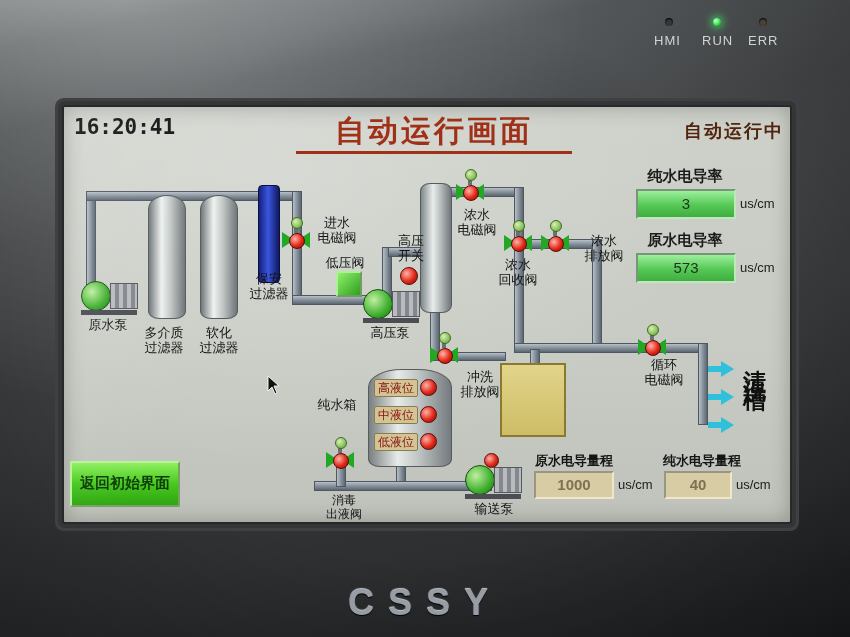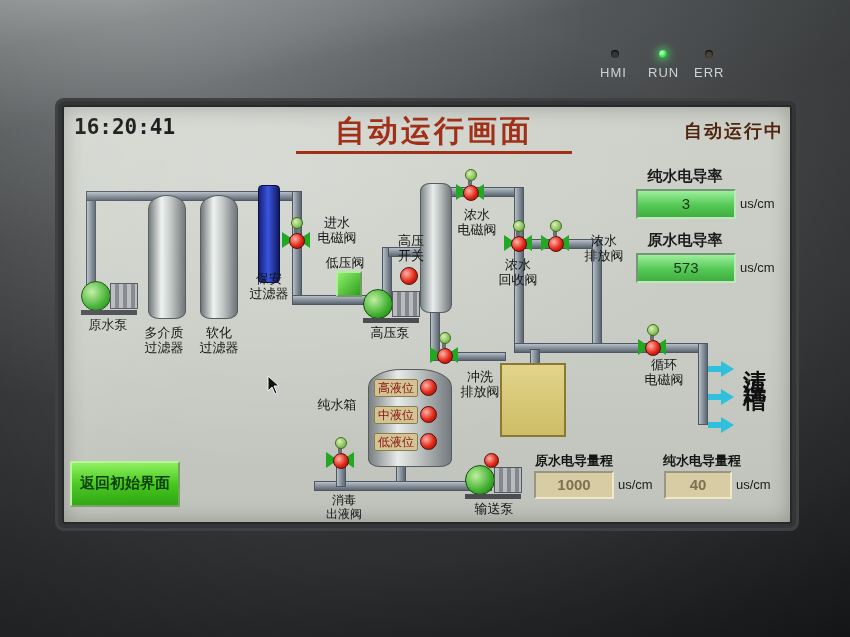--- a/index.html
+++ b/index.html
@@ -4,21 +4,21 @@
 <style>
   html,body{margin:0;padding:0;background:#17181a;}
   .photo{position:relative;width:850px;height:637px;overflow:hidden;
     font-family:"Liberation Sans",sans-serif;
     background:
       radial-gradient(ellipse at 15% 0%, rgba(255,255,255,0.20), transparent 45%),
       radial-gradient(ellipse at 50% 45%, transparent 55%, rgba(0,0,0,0.30) 100%),
       linear-gradient(168deg,#a8acae 0%,#7e8284 6%,#585c5e 16%,#47494b 30%,#3a3c3e 55%,#2c2e30 80%,#1c1e20 100%);
   }
   
-  .led-row{position:absolute;top:33px;left:594px;width:160px;height:16px;margin-top:32px;}
+  .led-row{position:absolute;top:33px;left:648px;width:160px;height:16px;}
   .led-lbl{position:absolute;top:0;color:#cfd3d6;font-size:13px;letter-spacing:1px;}
   .dot{position:absolute;top:-15px;width:8px;height:8px;border-radius:50%;}
   .dot-off{background:#34383a;box-shadow:inset 0 1px 2px #000;}
   .dot-run{background:radial-gradient(circle at 35% 35%,#ccffd0,#35e04a 55%,#0c7a1c);box-shadow:0 0 8px 2px rgba(70,255,110,.7);}
   .dot-err{background:#4a4336;box-shadow:inset 0 1px 2px #000;}
   
   .screen{position:absolute;left:62px;top:105px;width:726px;height:415px;
     background:
       radial-gradient(ellipse at 30% 15%, rgba(255,255,255,0.22), transparent 60%),
       linear-gradient(180deg,#cdd1c9 0%,#c7cbc3 60%,#bfc3bb 100%);
@@ -262,14 +262,15 @@
     <div class="lbl" style="left:402px;top:394px;width:56px;">输送泵</div>
 
     <div class="cursor" style="left:202px;top:268px;">
       <svg width="14" height="20" viewBox="0 0 14 20">
           <path d="M2,1 L2,16 L6,12 L9,19 L11,18 L8,11 L13,11 Z" fill="#111" stroke="#f4f4f4" stroke-width="1"></path>
         </svg>
     </div>
 
   </div>
 
+  <div class="logo">CSSY</div>
 
 </div>
 
 </body></html>

